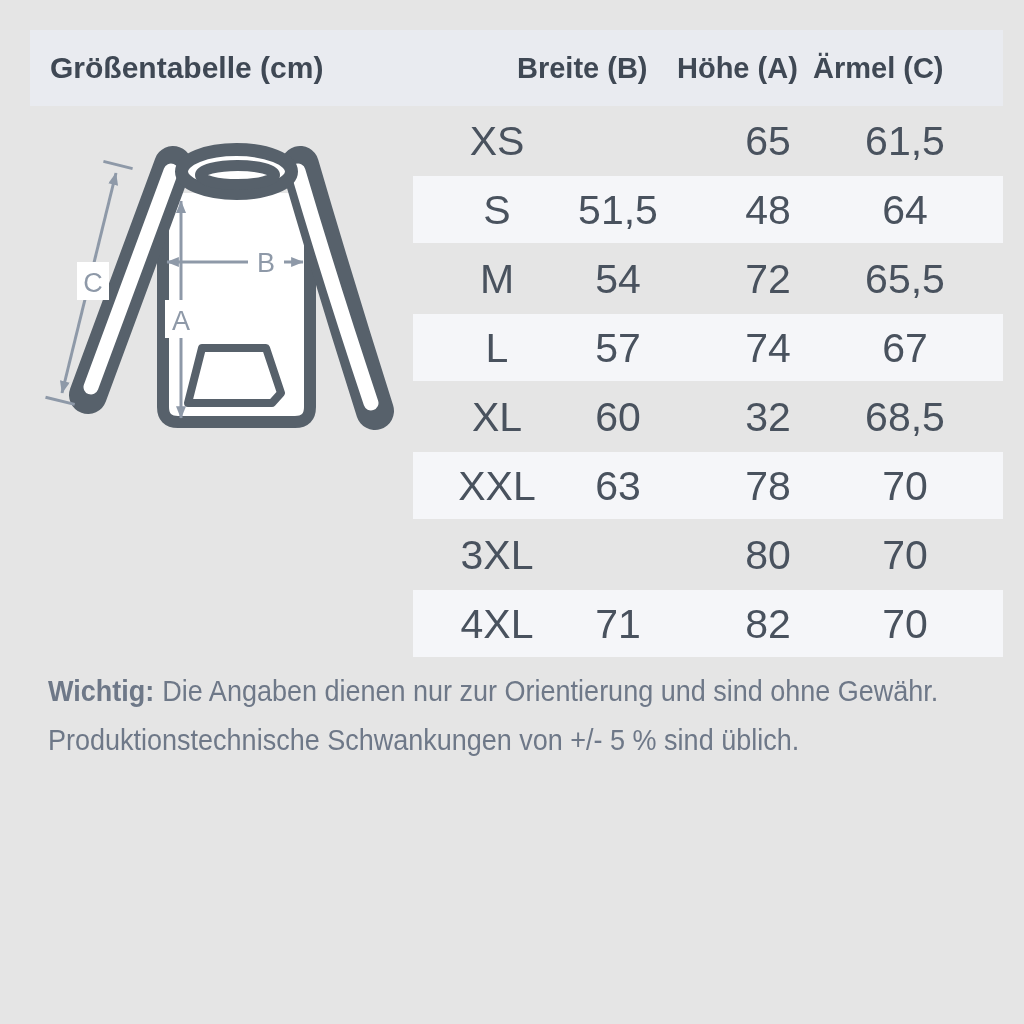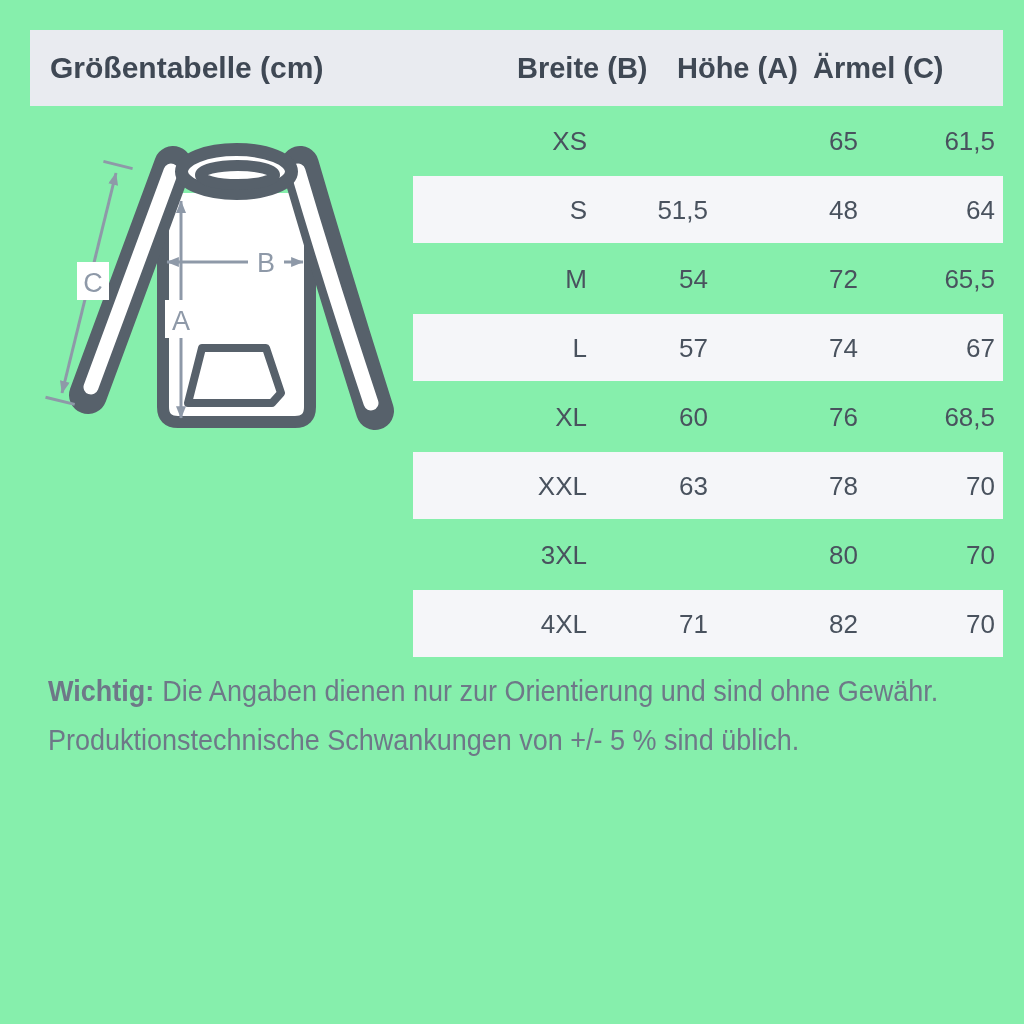--- a/index.html
+++ b/index.html
@@ -6,37 +6,37 @@
     --header-bg:#e9ebf0;
     --row-alt-bg:#f5f6f9;
     --heading-text:#3f4854;
     --cell-text:#49525e;
     --outline:#57616b;
     --dimension:#8e99a8;
     --footnote-text:#6e7888;
   }
   html,body{margin:0;padding:0;background:#ffffff;}
   body{font-family:"Liberation Sans",sans-serif;}
-  .page{position:relative;width:1024px;height:1024px;background:#86efac;overflow:hidden;}
+  .page{position:relative;width:1024px;height:1024px;background:#e5e5e5;overflow:hidden;}
 
   .header-bar{position:absolute;left:30px;top:30px;width:973px;height:76px;background:var(--header-bg);}
   .title{position:absolute;left:20px;top:50%;transform:translateY(-50%);
          font-size:30px;font-weight:bold;color:var(--heading-text);white-space:nowrap;}
   .col-head{position:absolute;top:50%;transform:translateY(-50%);width:180px;
             font-size:29px;font-weight:bold;color:var(--heading-text);white-space:nowrap;}
   .col-head.b{left:487px;}
   .col-head.a{left:647px;}
   .col-head.c{left:783px;}
 
   .rows{position:absolute;left:30px;top:106px;width:973px;}
   .trow{position:relative;height:69px;}
   .trow .band{position:absolute;left:383px;top:1px;width:590px;height:67px;background:transparent;}
   .trow.alt .band{background:var(--row-alt-bg);}
-  .cell{position:absolute;top:50%;transform:translateY(-50%);width:180px;text-align:right;
-        font-size:26px;color:var(--cell-text);white-space:nowrap;}
+  .cell{position:absolute;top:50%;transform:translateY(-50%);width:180px;text-align:center;
+        font-size:41px;color:var(--cell-text);white-space:nowrap;}
   .cell.size{left:377px;}
   .cell.b{left:498px;}
   .cell.a{left:648px;}
   .cell.c{left:785px;}
 
   .diagram{position:absolute;left:45px;top:135px;width:370px;height:315px;}
 
   .footnote{position:absolute;left:48px;top:666px;width:1000px;
             font-size:30px;line-height:49px;color:var(--footnote-text);
             transform:scaleX(0.9);transform-origin:0 0;white-space:nowrap;}
@@ -79,21 +79,21 @@
         <div class="band"></div>
         <div class="cell size">L</div>
         <div class="cell b">57</div>
         <div class="cell a">74</div>
         <div class="cell c">67</div>
       </div>
       <div class="trow">
         <div class="band"></div>
         <div class="cell size">XL</div>
         <div class="cell b">60</div>
-        <div class="cell a">76</div>
+        <div class="cell a">32</div>
         <div class="cell c">68,5</div>
       </div>
       <div class="trow alt">
         <div class="band"></div>
         <div class="cell size">XXL</div>
         <div class="cell b">63</div>
         <div class="cell a">78</div>
         <div class="cell c">70</div>
       </div>
       <div class="trow">

